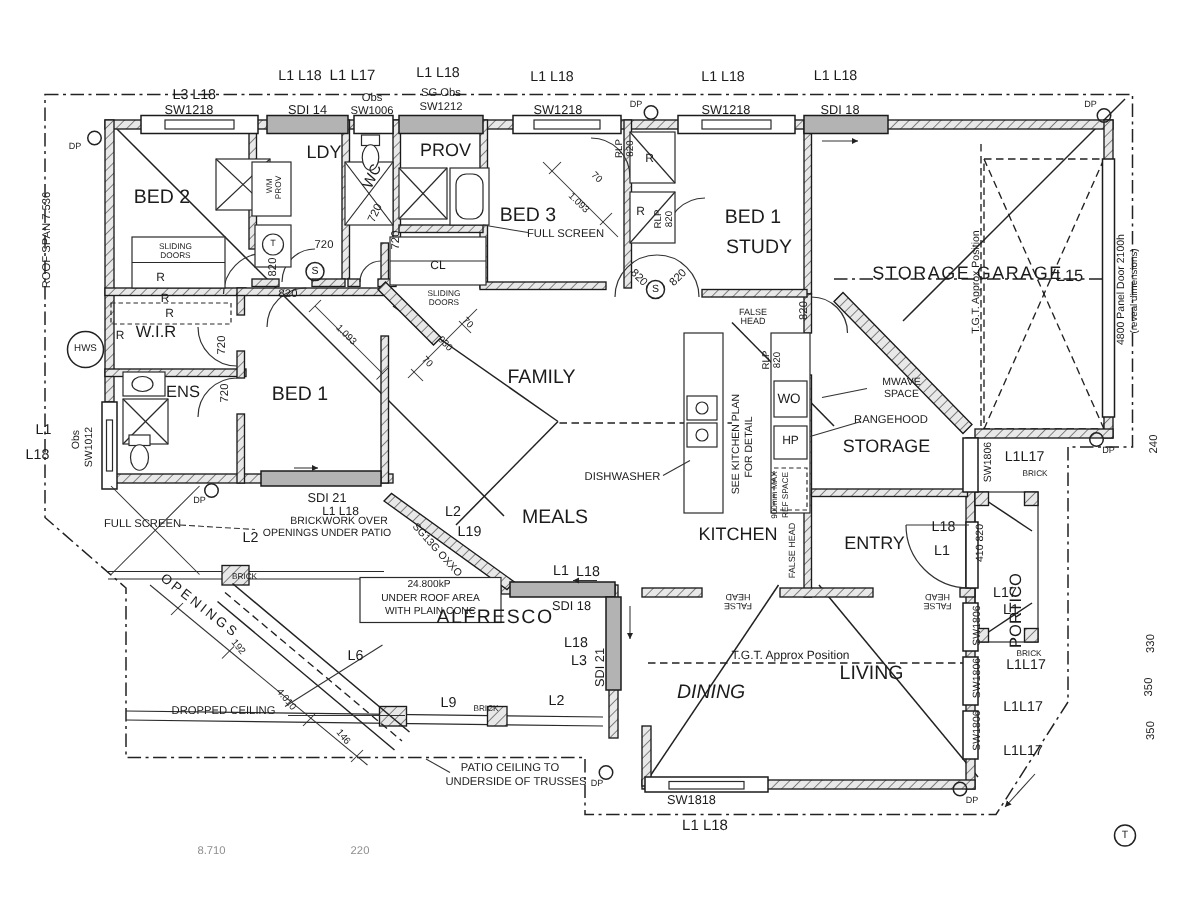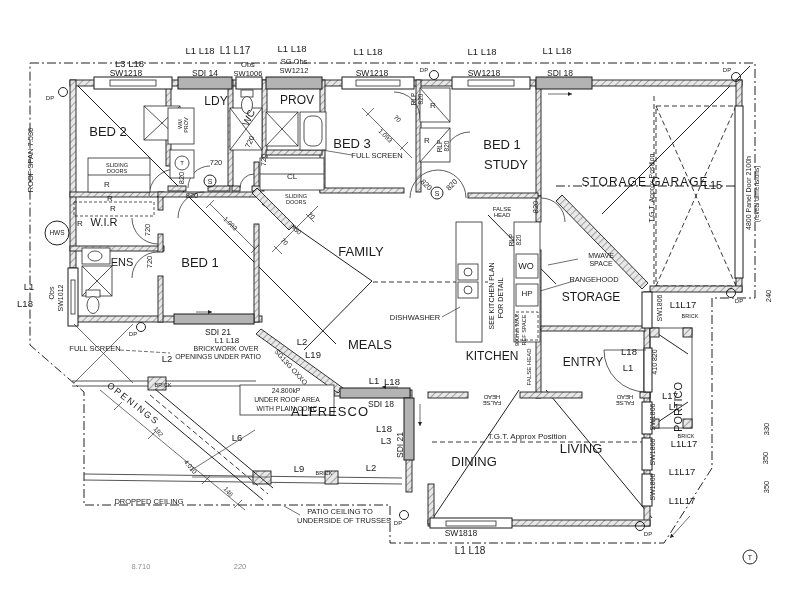--- a/index.html
+++ b/index.html
@@ -301,21 +301,21 @@
       <span class="lbl" style="left: 645px; top: 182px; font-size: 12px; transform: translate(-50%, -50%); letter-spacing: 1px;">STORAGE GARAGE</span>
       <span class="lbl" style="left: 104px; top: 222px; font-size: 11px; transform: translate(-50%, -50%);">W.I.R</span>
       <span class="lbl" style="left: 122px; top: 262px; font-size: 11px; transform: translate(-50%, -50%);">ENS</span>
       <span class="lbl" style="left: 200px; top: 262px; font-size: 13px; transform: translate(-50%, -50%);">BED 1</span>
       <span class="lbl" style="left: 361px; top: 251px; font-size: 13px; transform: translate(-50%, -50%);">FAMILY</span>
       <span class="lbl" style="left: 370px; top: 344px; font-size: 13px; transform: translate(-50%, -50%);">MEALS</span>
       <span class="lbl" style="left: 492px; top: 356px; font-size: 12px; transform: translate(-50%, -50%);">KITCHEN</span>
       <span class="lbl" style="left: 591px; top: 297px; font-size: 12px; transform: translate(-50%, -50%);">STORAGE</span>
       <span class="lbl" style="left: 583px; top: 362px; font-size: 12px; transform: translate(-50%, -50%);">ENTRY</span>
       <span class="lbl" style="left: 330px; top: 411px; font-size: 13px; transform: translate(-50%, -50%); letter-spacing: 1px;">ALFRESCO</span>
-      <span class="lbl" style="left: 474px; top: 461px; font-size: 13px; transform: translate(-50%, -50%);">DINING</span>
+      <span class="lbl" style="left: 474px; top: 461px; font-size: 13px; transform: translate(-50%, -50%); font-style: italic;">DINING</span>
       <span class="lbl" style="left: 581px; top: 448px; font-size: 13px; transform: translate(-50%, -50%);">LIVING</span>
       <span class="lbl" style="left: 678px; top: 407px; font-size: 11px; transform: translate(-50%, -50%) rotate(-90deg);">PORTICO</span>
       <span class="lbl" style="left: 126px; top: 73px; font-size: 8.5px; transform: translate(-50%, -50%);">SW1218</span>
       <span class="lbl" style="left: 205px; top: 73px; font-size: 8.5px; transform: translate(-50%, -50%);">SDI 14</span>
       <span class="lbl" style="left: 248px; top: 65px; font-size: 7.5px; transform: translate(-50%, -50%);">Obs</span>
       <span class="lbl" style="left: 248px; top: 74px; font-size: 7.5px; transform: translate(-50%, -50%);">SW1006</span>
       <span class="lbl" style="left: 294px; top: 62px; font-size: 7.5px; transform: translate(-50%, -50%);">SG Obs</span>
       <span class="lbl" style="left: 294px; top: 71px; font-size: 7.5px; transform: translate(-50%, -50%);">SW1212</span>
       <span class="lbl" style="left: 372px; top: 73px; font-size: 8.5px; transform: translate(-50%, -50%);">SW1218</span>
       <span class="lbl" style="left: 484px; top: 73px; font-size: 8.5px; transform: translate(-50%, -50%);">SW1218</span>
@@ -393,21 +393,21 @@
       <span class="lbl" style="left: 767px; top: 429px; font-size: 7.5px; transform: translate(-50%, -50%) rotate(-90deg);">330</span>
       <span class="lbl" style="left: 766px; top: 458px; font-size: 7.5px; transform: translate(-50%, -50%) rotate(-90deg);">350</span>
       <span class="lbl" style="left: 767px; top: 487px; font-size: 7.5px; transform: translate(-50%, -50%) rotate(-90deg);">350</span>
       <span class="lbl" style="left: 141px; top: 567px; font-size: 7.5px; transform: translate(-50%, -50%); color: rgb(143, 143, 143);">8.710</span>
       <span class="lbl" style="left: 240px; top: 567px; font-size: 7.5px; transform: translate(-50%, -50%); color: rgb(143, 143, 143);">220</span>
       <span class="lbl" style="left: 95px; top: 349px; font-size: 7.5px; transform: translate(-50%, -50%);">FULL SCREEN</span>
       <span class="lbl" style="left: 377px; top: 156px; font-size: 7.5px; transform: translate(-50%, -50%);">FULL SCREEN</span>
       <span class="lbl" style="left: 226px; top: 348px; font-size: 7px; transform: translate(-50%, -50%);">BRICKWORK OVER</span>
       <span class="lbl" style="left: 218px; top: 356px; font-size: 7px; transform: translate(-50%, -50%);">OPENINGS UNDER PATIO</span>
       <span class="lbl" style="left: 133px; top: 404px; font-size: 9px; transform: translate(-50%, -50%) rotate(38deg); letter-spacing: 2px;">OPENINGS</span>
-      <span class="lbl" style="left: 149px; top: 474px; font-size: 7.5px; transform: translate(-50%, -50%); margin-top: 28px;">DROPPED CEILING</span>
+      <span class="lbl" style="left: 149px; top: 474px; font-size: 7.5px; transform: translate(-50%, -50%);">DROPPED CEILING</span>
       <span class="lbl" style="left: 340px; top: 512px; font-size: 7.5px; transform: translate(-50%, -50%);">PATIO CEILING TO</span>
       <span class="lbl" style="left: 344px; top: 521px; font-size: 7.5px; transform: translate(-50%, -50%);">UNDERSIDE OF TRUSSES</span>
       <span class="lbl" style="left: 286px; top: 391px; font-size: 6.8px; transform: translate(-50%, -50%);">24.800kP</span>
       <span class="lbl" style="left: 287px; top: 400px; font-size: 6.8px; transform: translate(-50%, -50%);">UNDER ROOF AREA</span>
       <span class="lbl" style="left: 287px; top: 409px; font-size: 6.8px; transform: translate(-50%, -50%);">WITH PLAIN CONC</span>
       <span class="lbl" style="left: 527px; top: 437px; font-size: 8px; transform: translate(-50%, -50%);">T.G.T. Approx Position</span>
       <span class="lbl" style="left: 651px; top: 188px; font-size: 7px; transform: translate(-50%, -50%) rotate(-90deg);">T.G.T. Approx Position</span>
       <span class="lbl" style="left: 491px; top: 296px; font-size: 7px; transform: translate(-50%, -50%) rotate(-90deg);">SEE KITCHEN PLAN</span>
       <span class="lbl" style="left: 500px; top: 298px; font-size: 7px; transform: translate(-50%, -50%) rotate(-90deg);">FOR DETAIL</span>
       <span class="lbl" style="left: 415px; top: 318px; font-size: 7.5px; transform: translate(-50%, -50%);">DISHWASHER</span>

